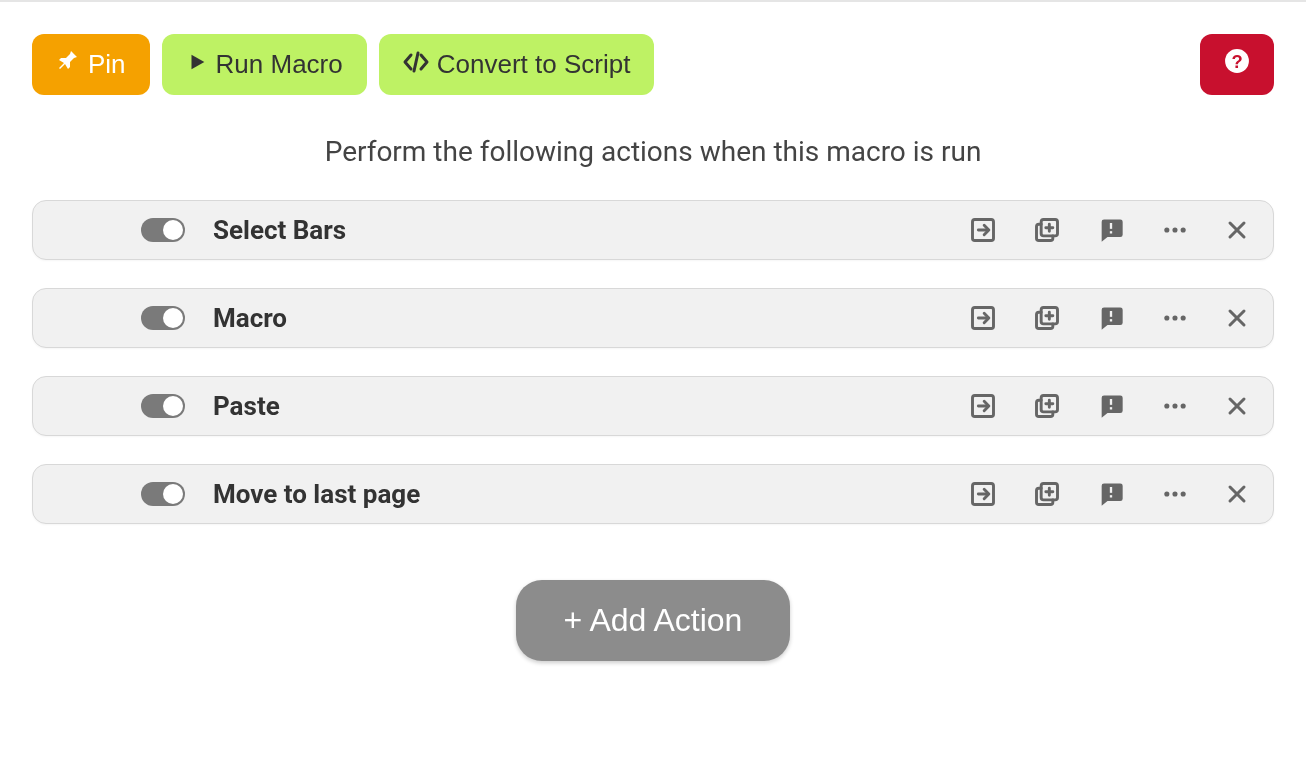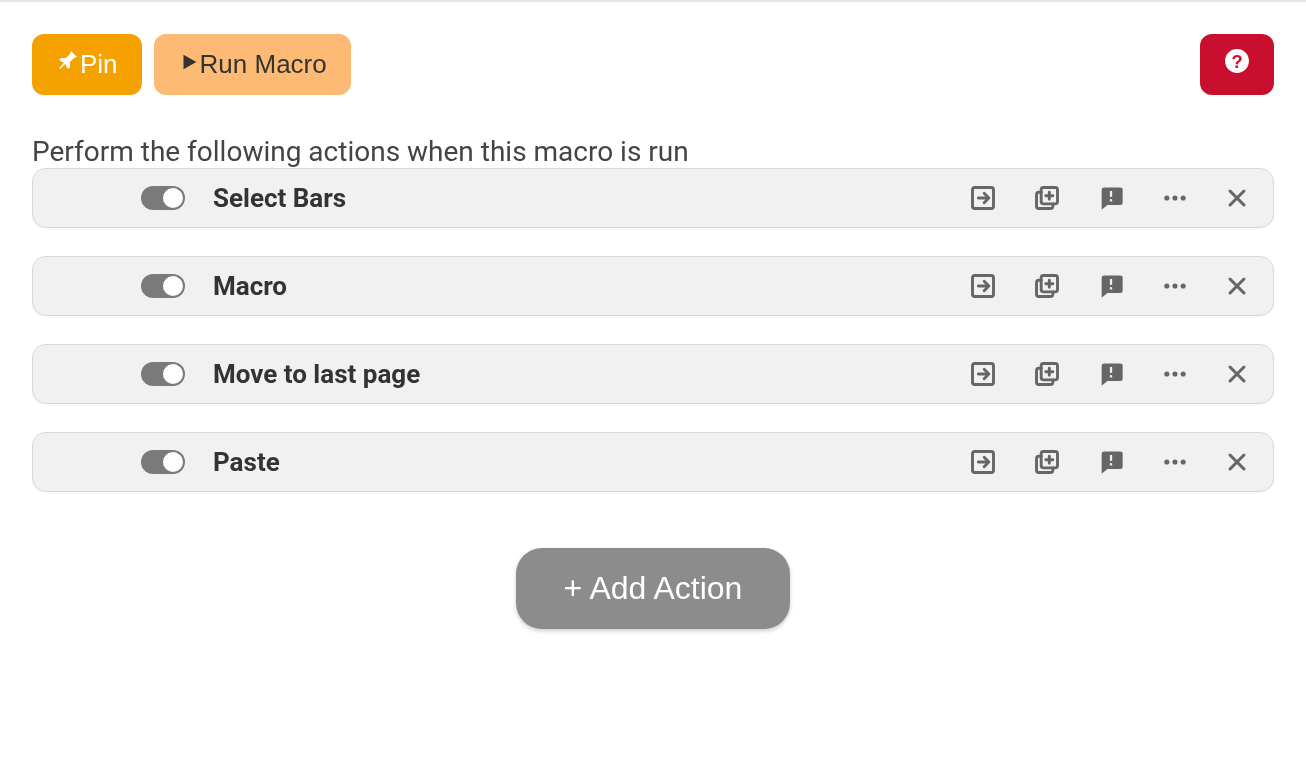--- a/index.html
+++ b/index.html
@@ -19,46 +19,48 @@
     padding: 32px 32px 40px 32px;
   }
   .toolbar {
     display: flex;
     gap: 12px;
     margin-bottom: 40px;
   }
   .btn {
     display: inline-flex;
     align-items: center;
-    gap: 0;
+    gap: 8px;
     padding: 14px 24px;
     border: none;
     border-radius: 12px;
     font-size: 26px;
     font-weight: 500;
     cursor: pointer;
     white-space: nowrap;
   }
   .btn-pin {
     background: #f5a100;
     color: #ffffff;
   }
   .btn-default {
-    background: #fdba74;
+    background: #bef264;
     color: #333333;
   }
   .btn-help {
     background: #c8102e;
     color: #ffffff;
     margin-left: auto;
   }
   .btn svg { flex-shrink: 0; }
   .instruction {
     font-size: 28px;
     color: #444;
+    margin-bottom: 32px;
+    text-align: center;
   }
   .actions {
     display: flex;
     flex-direction: column;
     gap: 28px;
     text-align: center;
   }
   .action-row {
     display: flex;
     align-items: center;
@@ -157,20 +159,30 @@
 
     <button class="btn btn-default">
       <span>
         <svg width="22" height="22" viewBox="0 0 24 24" fill="currentColor">
           <path d="M6 4l14 8-14 8V4z"></path>
         </svg>
       </span>
       <span>Run Macro</span>
     </button>
 
+    <button class="btn btn-default">
+      <span>
+        <svg width="26" height="22" viewBox="0 0 26 22" fill="none" stroke="currentColor" stroke-width="3" stroke-linecap="round" stroke-linejoin="round">
+          <polyline points="8,4 2,11 8,18"></polyline>
+          <polyline points="18,4 24,11 18,18"></polyline>
+          <line x1="11" y1="20" x2="15" y2="2"></line>
+        </svg>
+      </span>
+      <span>Convert to Script</span>
+    </button>
 
 
     <button class="btn btn-help">
       <span>
         <svg width="26" height="26" viewBox="0 0 24 24" fill="currentColor">
           <circle cx="12" cy="12" r="11"></circle>
           <text x="12" y="18" text-anchor="middle" font-size="17" font-weight="bold" fill="#c8102e">?</text>
         </svg>
       </span>
     </button>
@@ -272,21 +284,21 @@
         </button>
       </div>
     </div>
 
     <div class="action-row">
       <div class="action-left">
         <div class="drag-handle"></div>
         <div class="toggle">
             <div class="knob"></div>
           </div>
-        <div class="action-label">Move to last page</div>
+        <div class="action-label">Paste</div>
       </div>
       <div class="action-icons">
         <button class="icon-btn">
           <svg width="28" height="28" viewBox="0 0 24 24" fill="none" stroke="currentColor" stroke-width="2.5" stroke-linecap="round" stroke-linejoin="round">
               <rect x="3" y="3" width="18" height="18" rx="2"></rect>
               <path d="M8 12h8"></path>
               <path d="M13 8l4 4-4 4"></path>
             </svg>
         </button>
         <button class="icon-btn">
@@ -318,21 +330,21 @@
         </button>
       </div>
     </div>
 
     <div class="action-row">
       <div class="action-left">
         <div class="drag-handle"></div>
         <div class="toggle">
             <div class="knob"></div>
           </div>
-        <div class="action-label">Paste</div>
+        <div class="action-label">Move to last page</div>
       </div>
       <div class="action-icons">
         <button class="icon-btn">
           <svg width="28" height="28" viewBox="0 0 24 24" fill="none" stroke="currentColor" stroke-width="2.5" stroke-linecap="round" stroke-linejoin="round">
               <rect x="3" y="3" width="18" height="18" rx="2"></rect>
               <path d="M8 12h8"></path>
               <path d="M13 8l4 4-4 4"></path>
             </svg>
         </button>
         <button class="icon-btn">

